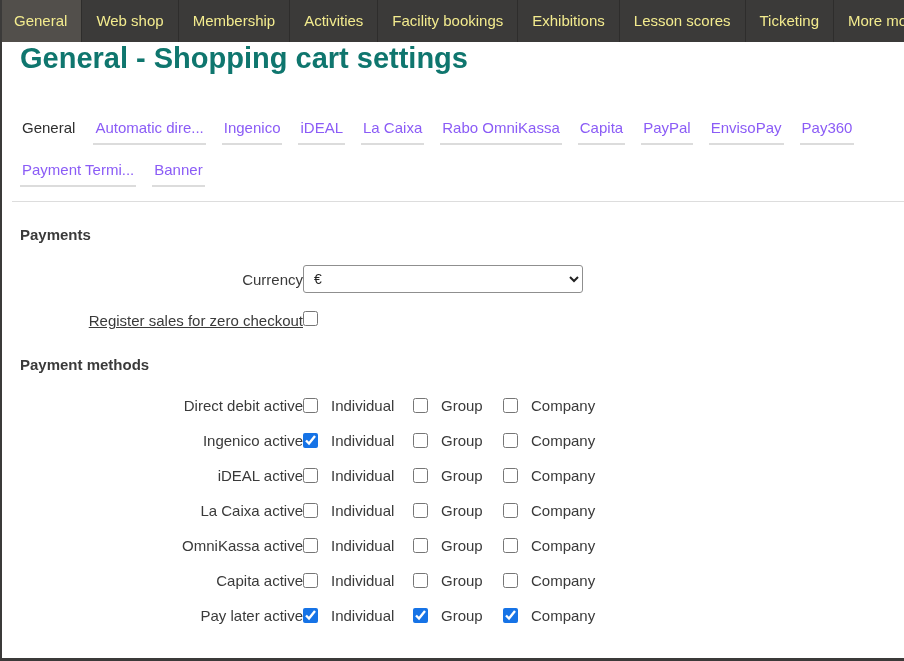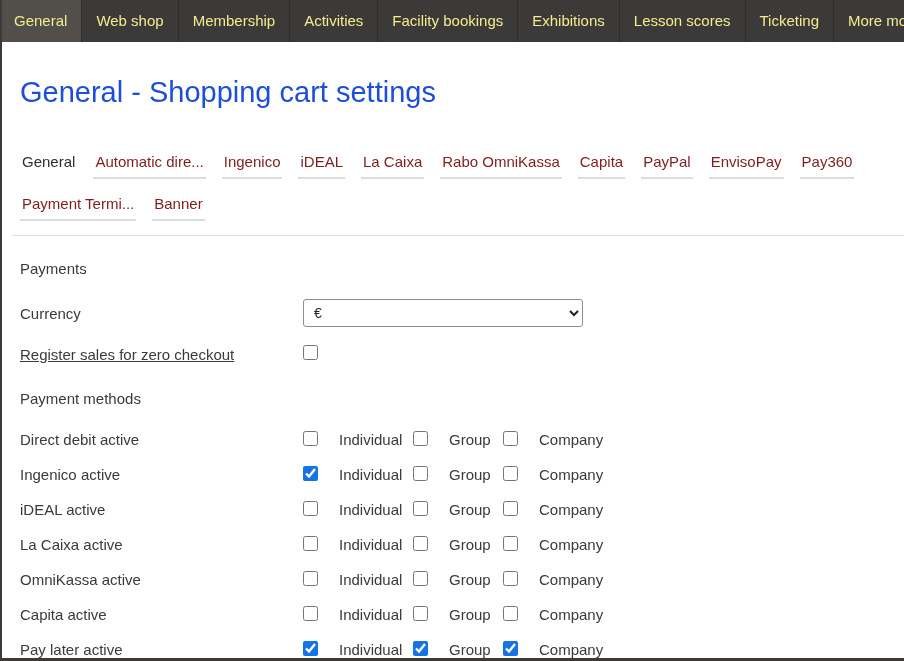--- a/index.html
+++ b/index.html
@@ -34,67 +34,66 @@
     white-space: nowrap;
   }
   .top-tab.active {
     background: #524f4b;
   }
 
   
   .main { padding: 0 20px; }
 
   .page-title {
-    margin-top: 34px;
     font-size: 29px;
-    font-weight: 400;
-    color: #1d4ed8;
+    font-weight: 700;
+    color: #0f766e;
   }
 
   
   .sub-tabs { display: flex; flex-wrap: nowrap; }
   .sub-tabs.row1 { margin-top: 44px; }
   .sub-tabs.row2 { margin-top: 16px; }
   .sub-tab {
     font-size: 15px;
-    color: #7f1d1d;
+    color: #8b5cf6;
     padding: 0 2px 7px 2px;
     margin-right: 16px;
     border-bottom: 2px solid #dcdcdc;
     cursor: pointer;
     white-space: nowrap;
   }
   .sub-tab.active {
     color: #2f2f2f;
     border-bottom-color: transparent;
   }
 
   .rule {
     border: none;
     border-top: 1px solid #dddddd;
     margin: 14px -20px 0 -8px;
   }
 
   .section-heading {
     font-size: 15px;
-    font-weight: 400;
+    font-weight: 700;
     color: #3a3a3a;
   }
   .section-heading.payments { margin-top: 24px; }
   .section-heading.payment-methods { margin-top: 26px; }
 
   .form-row {
     display: grid;
     grid-template-columns: 283px 1fr;
     align-items: center;
   }
   .form-row.currency { margin-top: 22px; }
   .form-row.zero-checkout { margin-top: 18px; text-decoration: underline; }
 
-  .form-label { font-size: 15px; color: #3a3a3a; }
+  .form-label { font-size: 15px; color: #3a3a3a; text-align: right; }
 
   select.currency-select {
     width: 280px;
     height: 28px;
     font-family: "Liberation Sans", sans-serif;
     font-size: 14px;
     color: #222222;
     background: #ffffff;
     border: 1px solid #8f8f8f;
     border-radius: 3px;
@@ -111,21 +110,22 @@
 
   .pm-rows { margin-top: 15px; }
   .pm-row {
     display: grid;
     grid-template-columns: 283px 110px 90px 1fr;
     align-items: center;
     height: 35px;
   }
   .cb-cell {
     display: flex;
-    gap: 21px;
+    align-items: center;
+    gap: 13px;
     cursor: pointer;
   }
   .cb-label { font-size: 15px; color: #3a3a3a; }
 </style>
 </head>
 <body>
 
 <div class="frame-left"></div>
 <div class="frame-bottom"></div>
 

